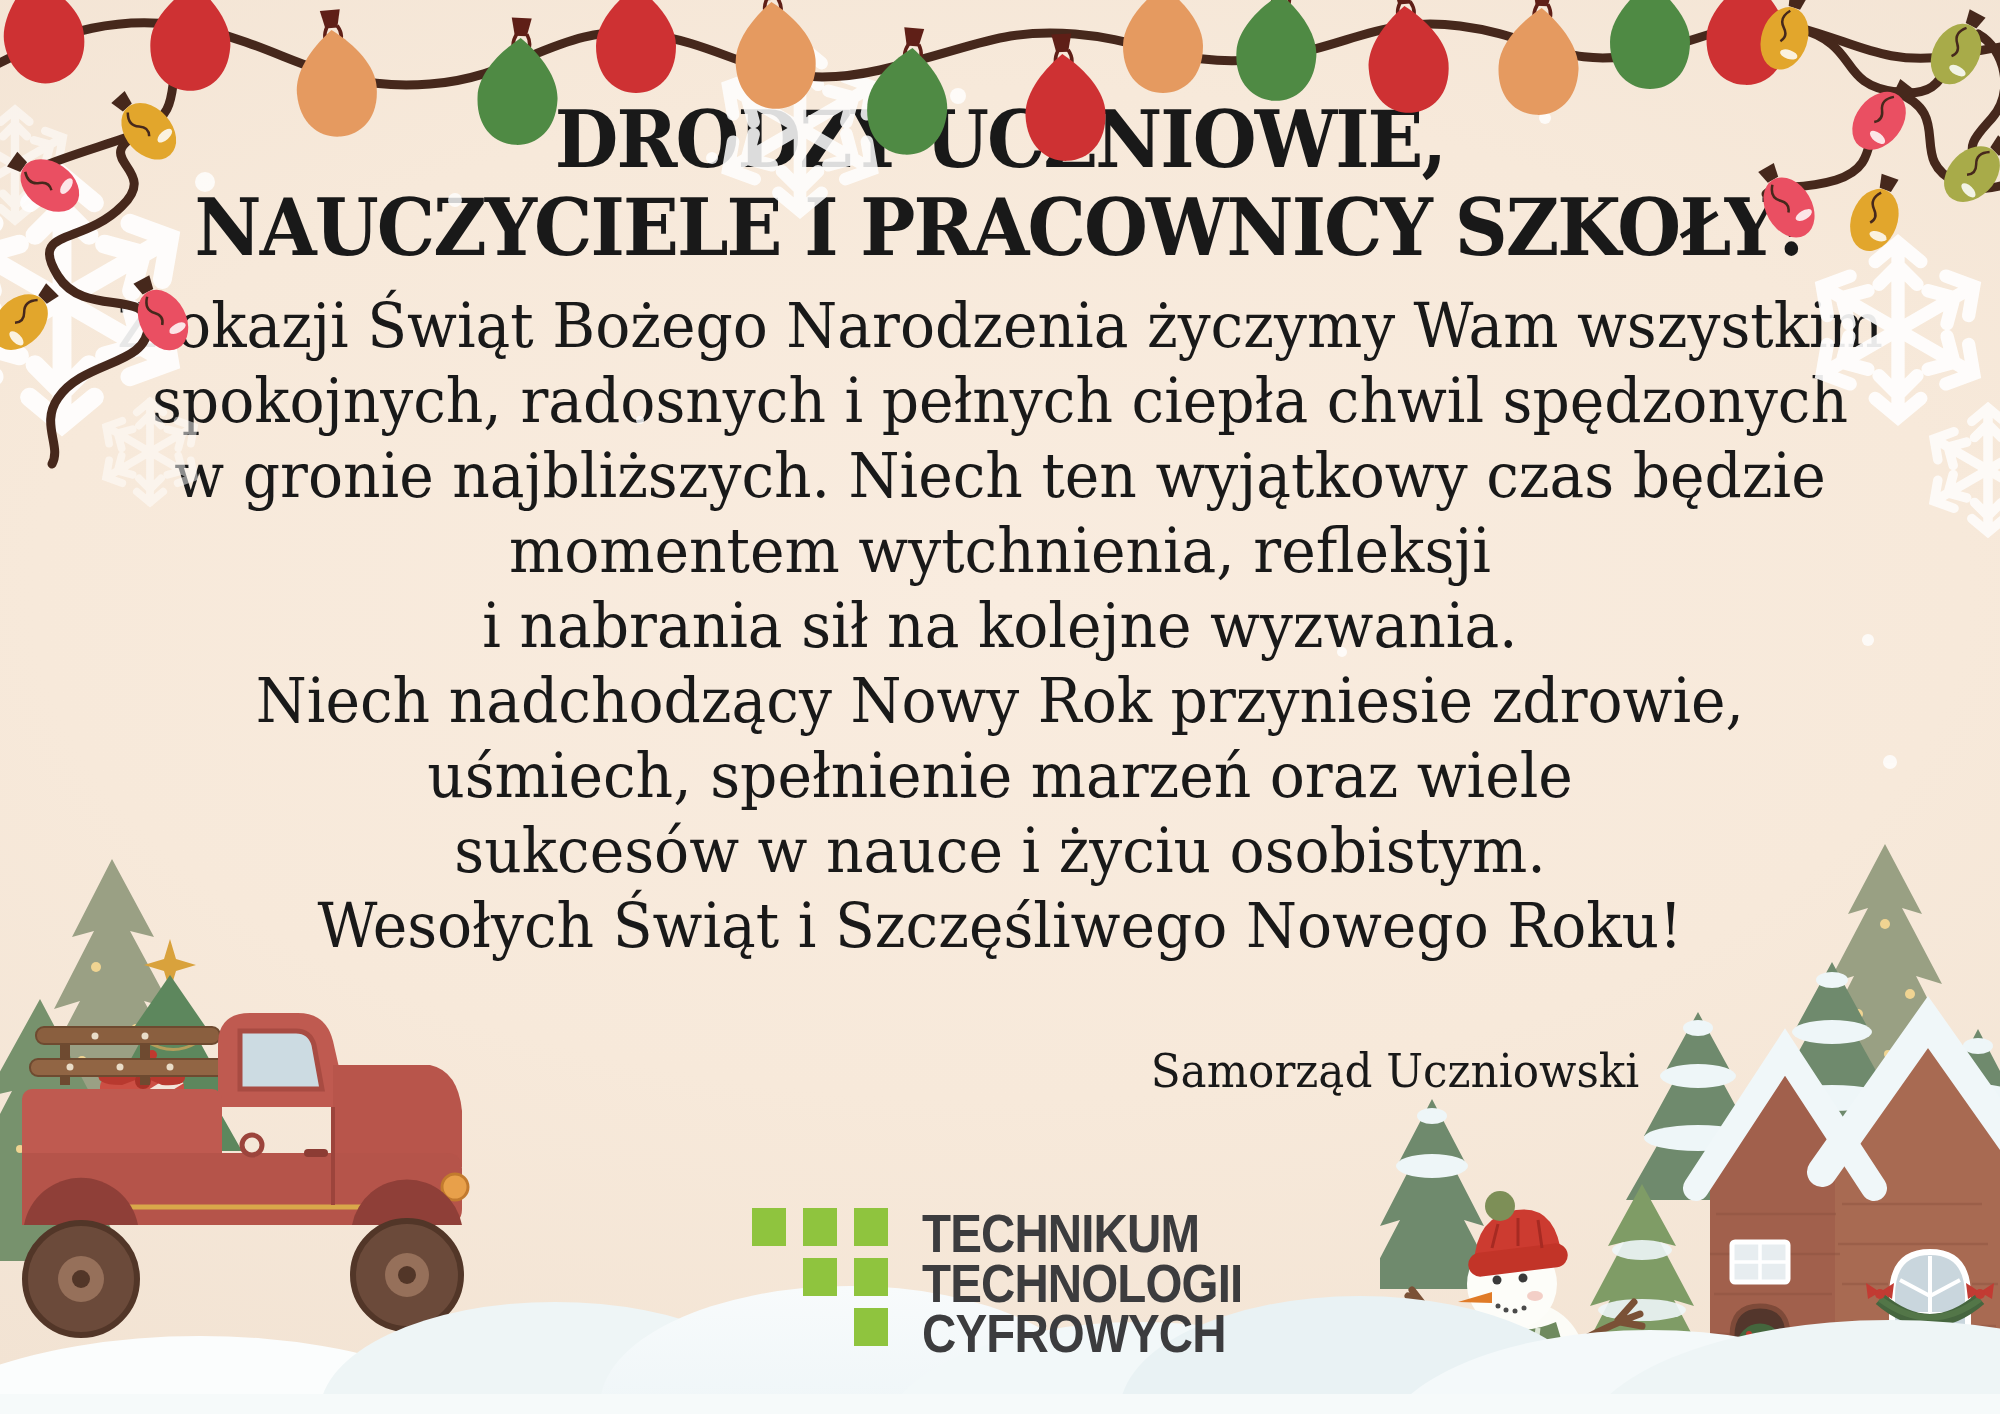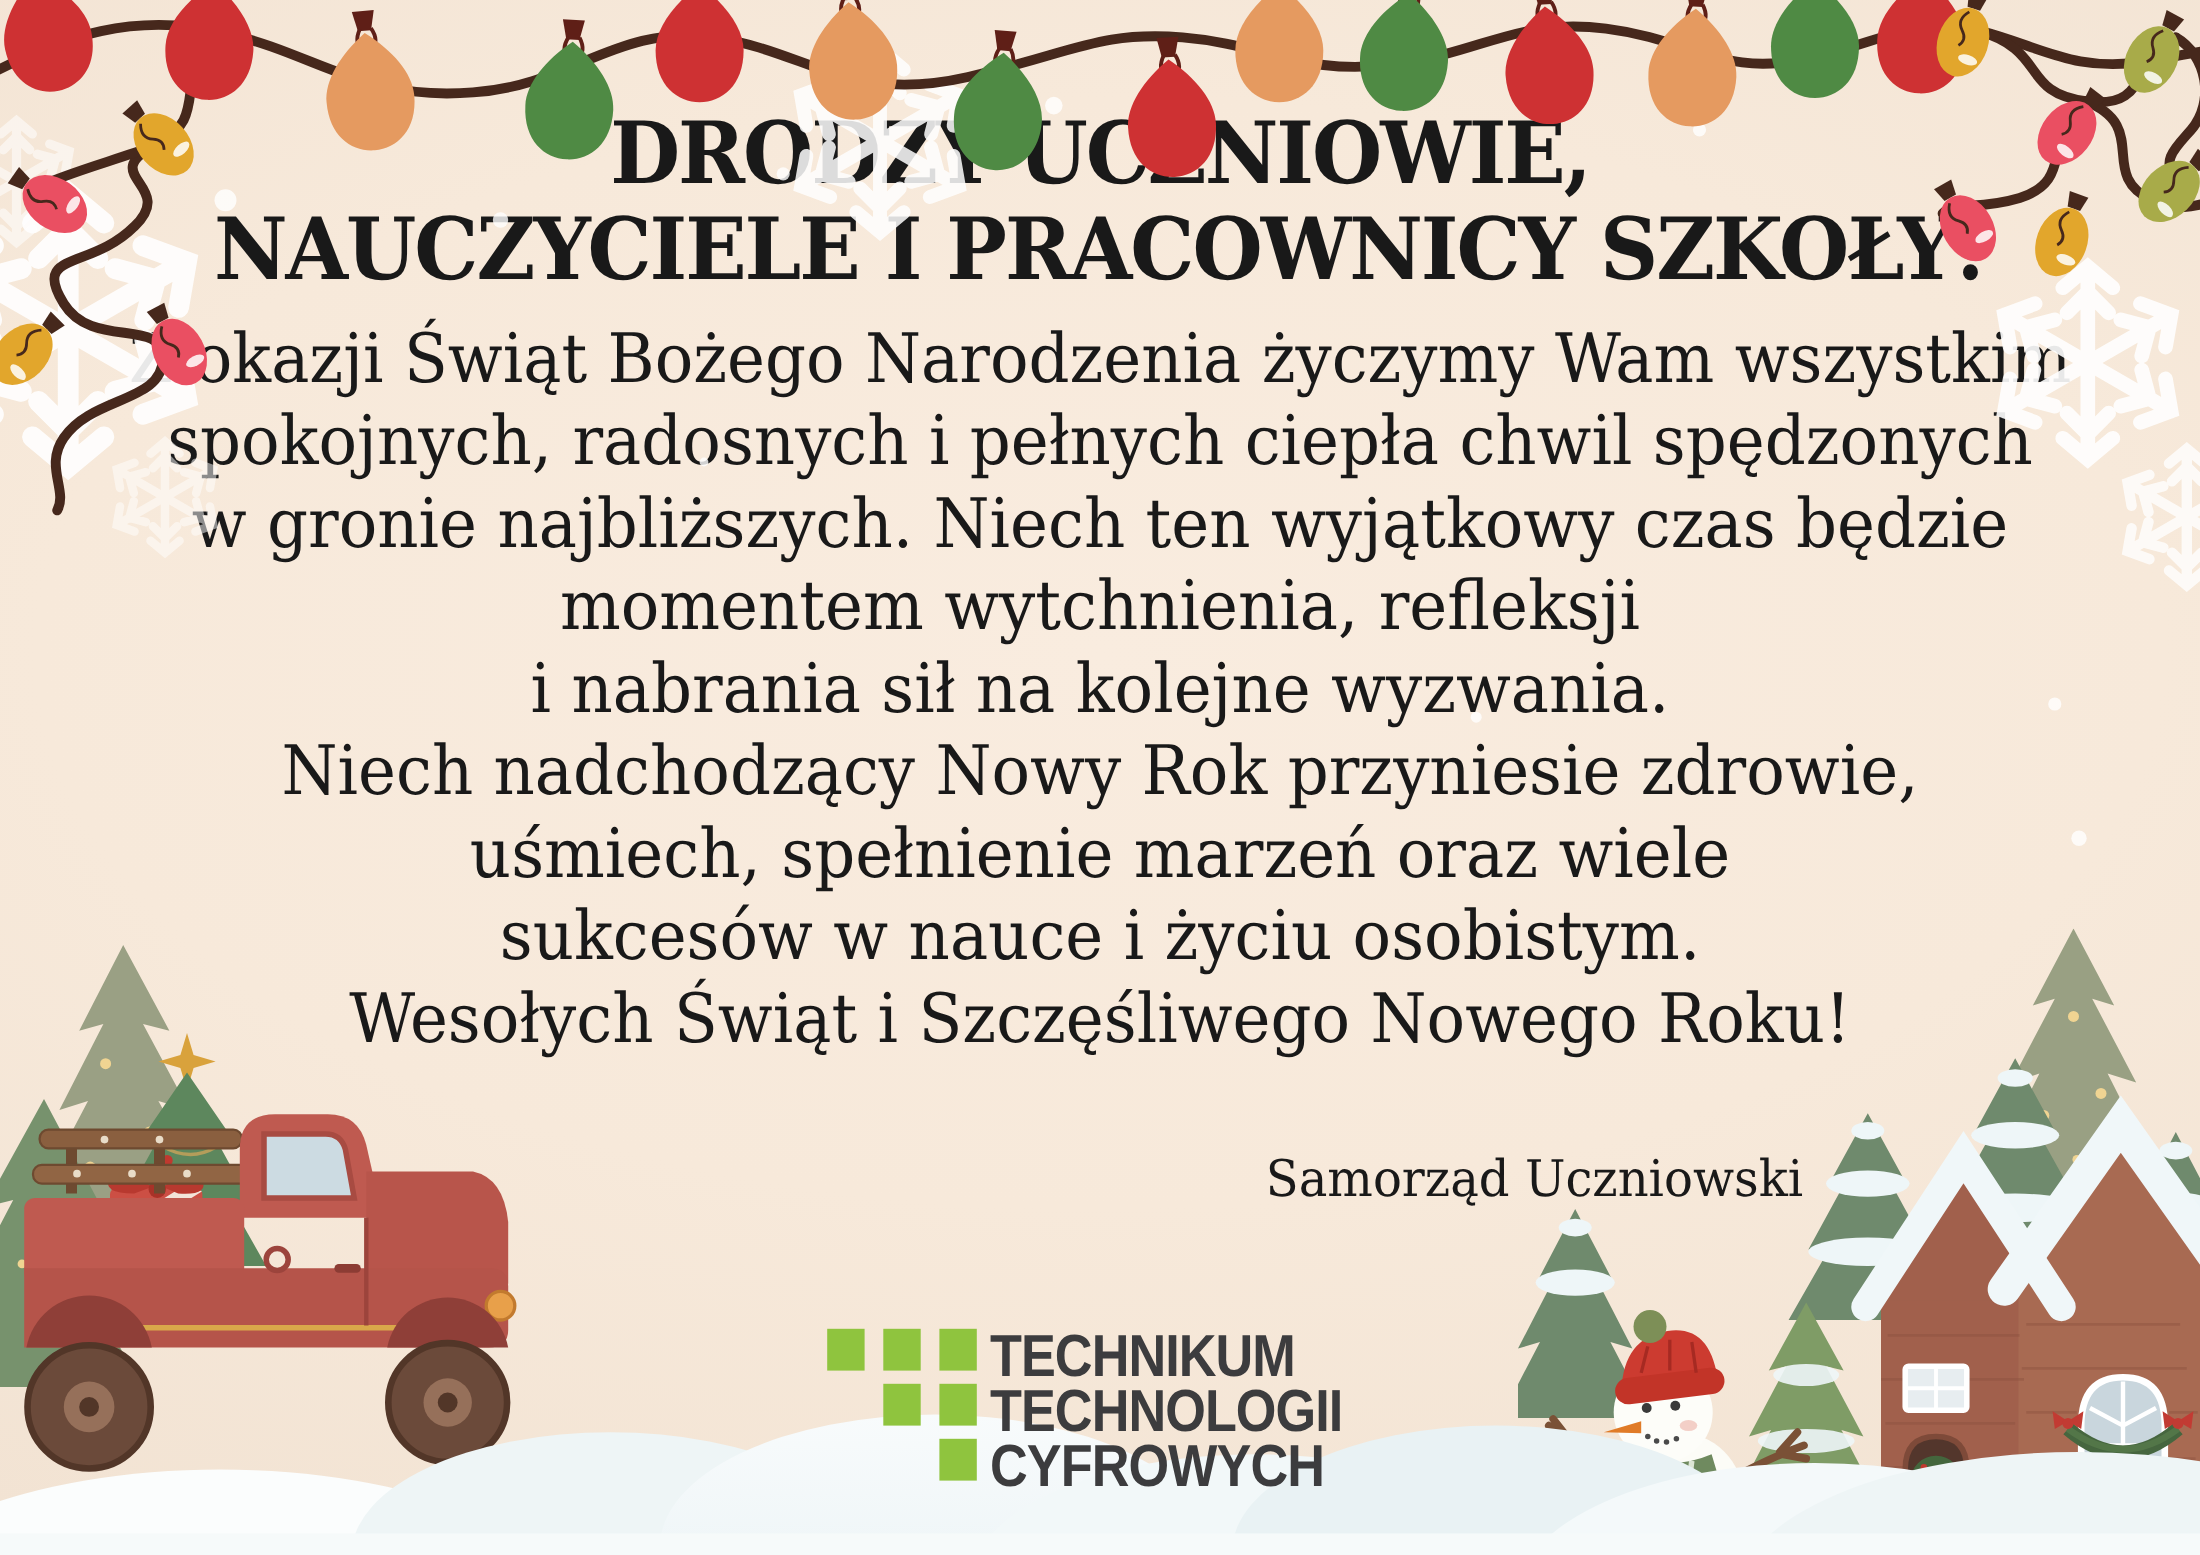--- a/index.html
+++ b/index.html
@@ -17,21 +17,21 @@
   #m5{left:1120px;top:1296px;width:480px;height:230px;background:#e9f2f4;}
   #m6{left:1380px;top:1330px;width:540px;height:240px;background:#f4f9fa;}
   #m7{left:1580px;top:1320px;width:620px;height:260px;background:#eef5f6;}
   #strip{left:0;top:1394px;width:2000px;height:20px;background:#f6fafa;border-radius:0;}
   .title{position:absolute;top:96px;left:0;width:100%;text-align:center;font-weight:700;
     font-size:78px;line-height:88px;letter-spacing:-2px;transform:scaleX(.94);}
   .message{position:absolute;top:288px;left:0;width:100%;text-align:center;
     font-size:62px;line-height:75px;transform:scaleX(.94);}
   .signature{position:absolute;top:1044px;left:1395px;transform:translateX(-50%) scaleX(.95);
     font-size:46px;white-space:nowrap;z-index:5;}
-  .logo{position:absolute;left:752px;top:1208px;z-index:4;display:flex;gap:12px;align-items:flex-start;}
+  .logo{position:absolute;left:752px;top:1208px;z-index:4;display:flex;gap:34px;align-items:flex-start;}
   .logo-mark{display:grid;grid-template-columns:repeat(3,34px);grid-auto-rows:38px;column-gap:17px;row-gap:12px;}
   .sq{background:#8fc43e;display:block;}
   .sq.off{background:transparent;}
   .logo-text{font-family:"Liberation Sans","DejaVu Sans",sans-serif;font-weight:700;font-size:54px;
     line-height:50px;color:#3c3c3e;letter-spacing:-1px;transform:scaleX(.88);transform-origin:left top;}
 </style>
 </head>
 <body>
 
 <div class="stage">

